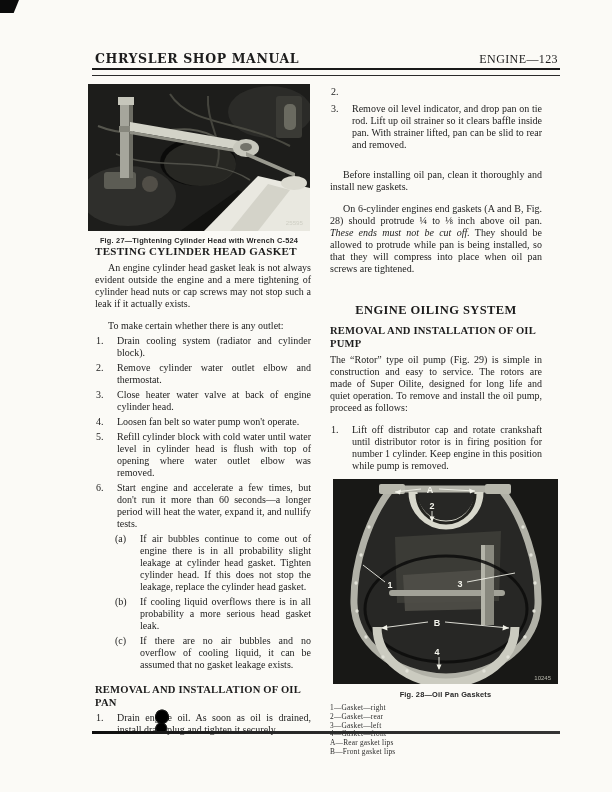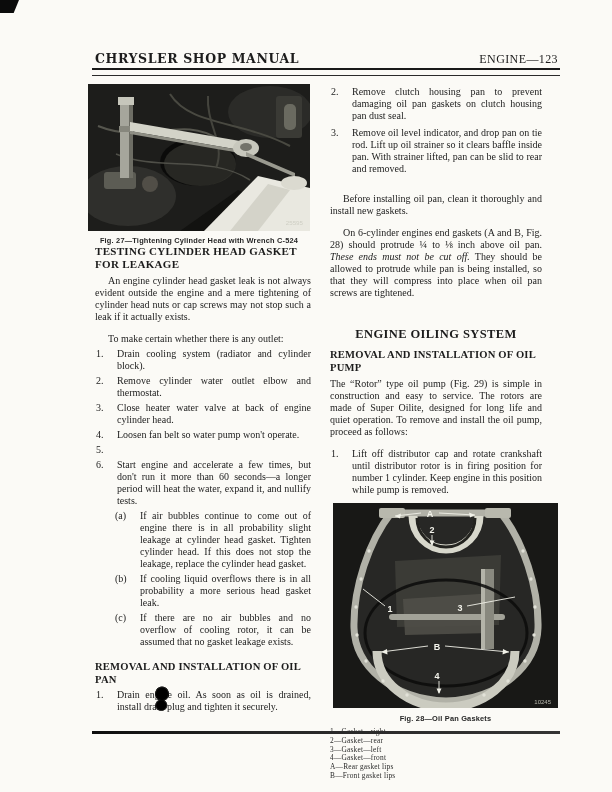--- a/index.html
+++ b/index.html
@@ -93,21 +93,20 @@
         <polygon points="116,147 170,92 222,104 222,147" fill="#e9e8e0"></polygon>
         <polygon points="142,147 180,100 202,106 170,147" fill="#d4d3c9"></polygon>
         <ellipse cx="206" cy="99" rx="13" ry="7" fill="#dbdad0"></ellipse>
       </g>
       <text x="215" y="141" text-anchor="end" font-size="6.2" fill="#cfcfc4">25595</text>
     </svg>
     <div class="caption cap27">Fig. 27—Tightening Cylinder Head with Wrench C-524</div>
 
     <div class="sec-h">
       <div>TESTING CYLINDER HEAD GASKET</div>
-      <div>FOR LEAKAGE</div>
     </div>
 
     <p class="para">An engine cylinder head gasket leak is not always evident outside the engine and a mere tightening of cylinder head nuts or cap screws may not stop such a leak if it actually exists.</p>
     <div class="lead">To make certain whether there is any outlet:</div>
 
     <div class="step">
       <span class="num">1.</span>
       <span class="txt">Drain cooling system (radiator and cylinder block).</span>
     </div>
     <div class="step">
@@ -117,55 +116,55 @@
     <div class="step">
       <span class="num">3.</span>
       <span class="txt">Close heater water valve at back of engine cylinder head.</span>
     </div>
     <div class="step">
       <span class="num">4.</span>
       <span class="txt">Loosen fan belt so water pump won't operate.</span>
     </div>
     <div class="step">
       <span class="num">5.</span>
+      <span class="txt">Refill cylinder block with cold water until water level in cylinder head is flush with top of opening where water outlet elbow was removed.</span>
     </div>
     <div class="step">
       <span class="num">6.</span>
       <span class="txt">Start engine and accelerate a few times, but don't run it more than 60 seconds—a longer period will heat the water, expand it, and nullify tests.</span>
     </div>
 
     <div class="substep">
       <span class="num">(a)</span>
       <span class="txt">If air bubbles continue to come out of engine there is in all probability slight leakage at cylinder head gasket. Tighten cylinder head. If this does not stop the leakage, replace the cylinder head gasket.</span>
     </div>
     <div class="substep">
       <span class="num">(b)</span>
       <span class="txt">If cooling liquid overflows there is in all probability a more serious head gasket leak.</span>
     </div>
     <div class="substep">
       <span class="num">(c)</span>
-      <span class="txt">If there are no air bubbles and no overflow of cooling rotor, it can be assumed that no gasket leakage exists.</span>
+      <span class="txt">If there are no air bubbles and no overflow of cooling liquid, it can be assumed that no gasket leakage exists.</span>
     </div>
 
     <div class="sec-h2">REMOVAL AND INSTALLATION OF OIL PAN</div>
 
     <div class="step">
       <span class="num">1.</span>
       <span class="txt">
         <span>Drain engine oil. As soon as oil is drained, install drain plug and tighten it securely.</span>
         <span class="blot"></span>
       </span>
     </div>
   </div>
 
   <div class="col col-right">
 
     <div class="step" style="margin-top:2px">
       <span class="num">2.</span>
-      <span class="txt">Remove clutch housing pan to prevent damaging oil pan gaskets on clutch housing pan dust seal.</span>
     </div>
     <div class="step" style="margin-top:5px">
       <span class="num">3.</span>
       <span class="txt">Remove oil level indicator, and drop pan on tie rod. Lift up oil strainer so it clears baffle inside pan. With strainer lifted, pan can be slid to rear and removed.</span>
     </div>
 
     <p class="para" style="margin-top:18px">Before installing oil pan, clean it thoroughly and install new gaskets.</p>
 
     <p class="para" style="margin-top:6px"><span>On 6-cylinder engines end gaskets (A and B, Fig. 28) should protrude ¼ to ⅛ inch above oil pan. </span><span class="em">These ends must not be cut off.</span><span> They should be allowed to protrude while pan is being installed, so that they will compress into place when oil pan screws are tightened.</span></p>
 

